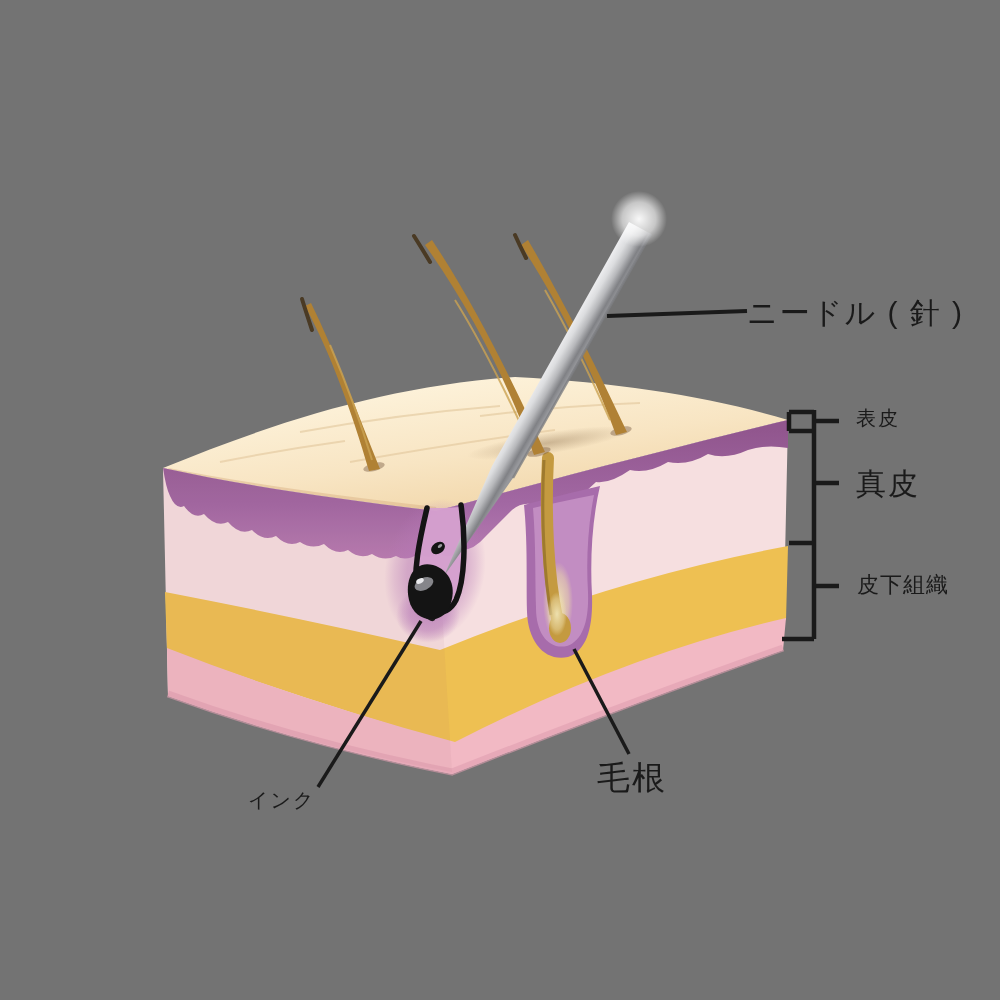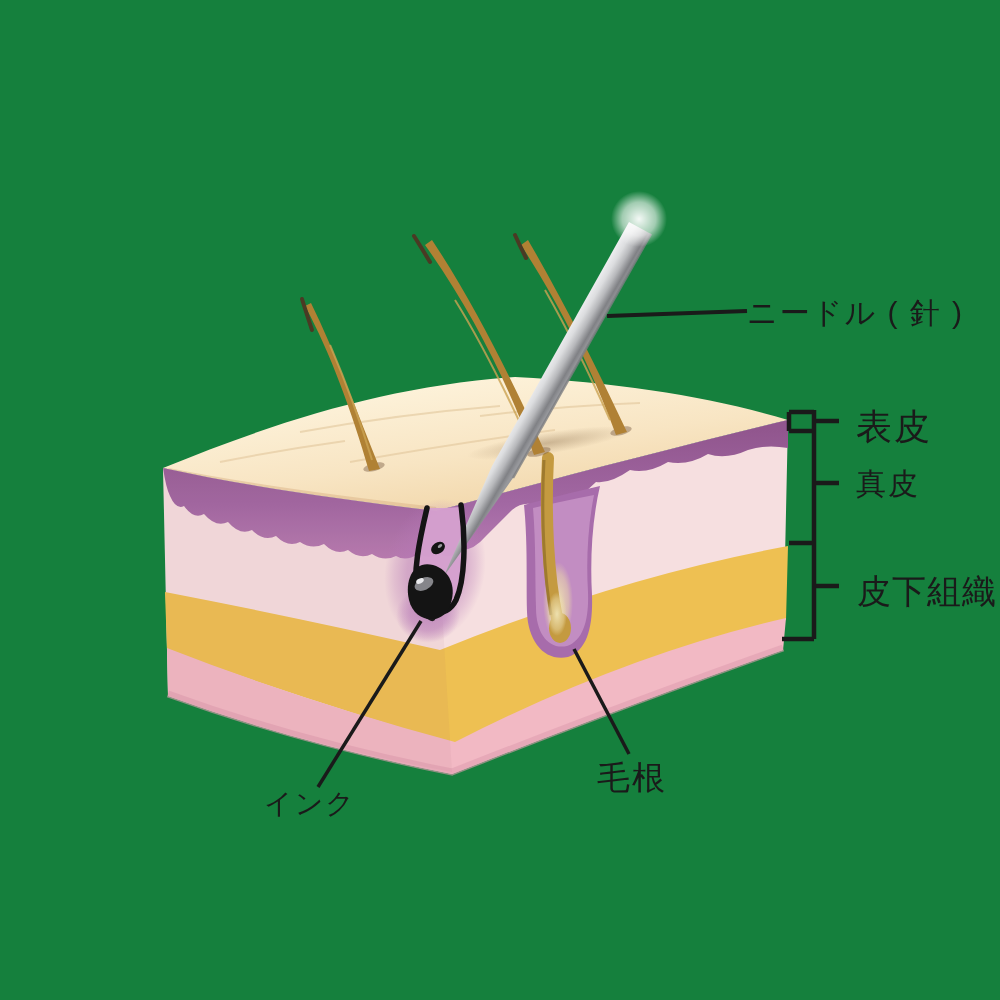--- a/index.html
+++ b/index.html
@@ -1,25 +1,25 @@
 <!DOCTYPE html>
 <html><head>
 <meta charset="utf-8">
 <style>
   html,body{margin:0;padding:0;background:#ffffff;}
-  #stage{position:relative;width:1000px;height:1000px;background:#15803d;overflow:hidden;
+  #stage{position:relative;width:1000px;height:1000px;background:#737373;overflow:hidden;
          font-family:"Liberation Sans","DejaVu Sans",sans-serif;}
   #art{position:absolute;left:0;top:0;width:1000px;height:1000px;}
   .lbl{position:absolute;color:#1a1a1a;white-space:nowrap;letter-spacing:2px;line-height:1.1;}
   .lbl-needle{left:747px;top:296px;font-size:30px;}
-  .lbl-epidermis{left:856px;top:407px;font-size:36px;}
+  .lbl-epidermis{left:856px;top:407px;font-size:20px;}
   .lbl-dermis{left:856px;top:467px;font-size:30px;text-align:center;}
-  .lbl-subcutis{left:857px;top:573px;font-size:34px;letter-spacing:1px;}
+  .lbl-subcutis{left:857px;top:573px;font-size:22px;letter-spacing:1px;}
   .lbl-hairroot{left:597px;top:763px;font-size:33px;font-family:Liberation Mono, monospace;}
-  .lbl-ink{left:264px;top:789px;font-size:28px;}
+  .lbl-ink{left:248px;top:789px;font-size:20px;}
   .lbl-inknote{left:80px;top:823px;font-size:33px;letter-spacing:1px;}
 </style>
 </head>
 <body>
 
 <div id="stage">
 
 <svg id="art" viewBox="0 0 1000 1000" xmlns="http://www.w3.org/2000/svg">
   <defs>
     <linearGradient id="topGrad" gradientUnits="userSpaceOnUse" x1="480" y1="375" x2="500" y2="515">

